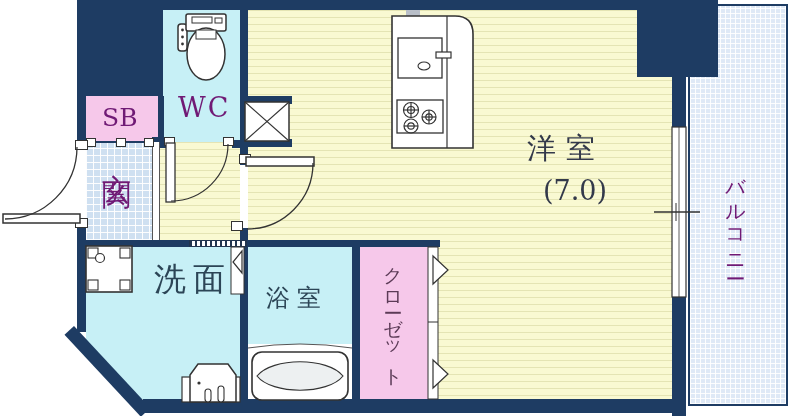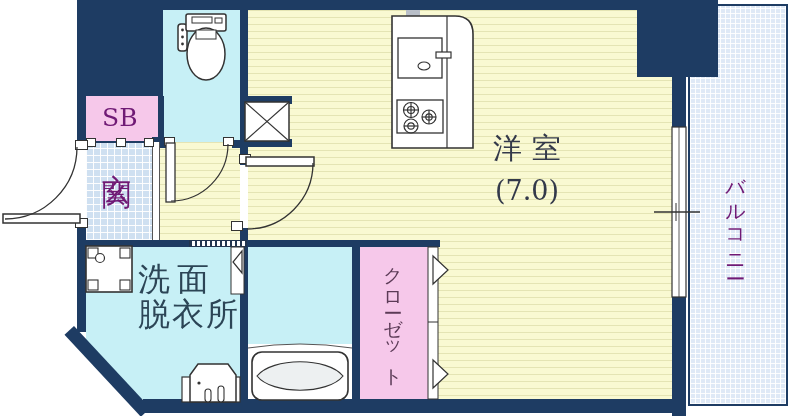--- a/index.html
+++ b/index.html
@@ -13,21 +13,21 @@
   .fill-yellow{background-color:#f9f9d2;
     background-image:repeating-linear-gradient(180deg,#e4e4b4 0 1px,transparent 1px 7px);}
   .fill-checker{background-color:#cfe0f1;
     background-image:repeating-linear-gradient(0deg,rgba(255,255,255,.95) 0 1px,transparent 1px 7px),
                      repeating-linear-gradient(90deg,rgba(255,255,255,.95) 0 1px,transparent 1px 7px);}
   .fill-balcony{background-color:#dfe9f6;
     background-image:repeating-linear-gradient(0deg,rgba(255,255,255,.9) 0 1px,transparent 1px 5px),
                      repeating-linear-gradient(90deg,rgba(255,255,255,.9) 0 1px,transparent 1px 5px);}
   .label{position:absolute;color:#701a75;z-index:40;line-height:1.1;white-space:nowrap;}
   .vtext{writing-mode:vertical-rl;}
-  .center{text-align:left;}
+  .center{text-align:right;}
   svg.overlay{position:absolute;left:0;top:0;z-index:30;}
   .slide-band{position:absolute;z-index:25;border:1px solid #22354f;
     background:repeating-linear-gradient(90deg,#22354f 0 2px,#ffffff 2px 5px);}
   .jamb{position:absolute;background:#fff;border:1.5px solid #333;z-index:26;}
   .step{position:absolute;background:#fff;border-left:1px solid #555;border-right:1px solid #555;z-index:5;}
   .mask-white{position:absolute;background:#fff;}
 </style>
 </head>
 <body>
 
@@ -177,23 +177,24 @@
     </g>
 
     <g>
       <rect x="672" y="127" width="14" height="170" fill="#fff" stroke="#333" stroke-width="1.2"></rect>
       <line x1="679" y1="127" x2="679" y2="297" stroke="#333" stroke-width="0.8"></line>
       <line x1="654" y1="212" x2="700" y2="212" stroke="#333" stroke-width="1.5"></line>
       <line x1="676" y1="203" x2="676" y2="221" stroke="#333" stroke-width="1"></line>
     </g>
   </svg>
 
+  <div class="label" style="left:178px;top:93px;font-size:27px;letter-spacing:2px;">WC</div>
   <div class="label" style="left:102px;top:104px;font-size:25px;">SB</div>
   <div class="label vtext" style="left:100px;top:150px;font-size:29px;letter-spacing:9px;">玄関</div>
   <div class="label center" style="left:138px;top:262px;width:94px;font-size:32px;color:#2c4556;">
     <span style="display:block;letter-spacing:7px;">洗面</span>
-    <span style="display:block;letter-spacing:2px;">脱衣所</span>
   </div>
+  <div class="label" style="left:266px;top:285px;font-size:24px;letter-spacing:7px;color:#2c4556;">浴室</div>
   <div class="label vtext" style="left:383px;top:254px;font-size:19px;letter-spacing:3px;color:#5c3b57;">クローゼット</div>
   <div class="label center" style="left:493px;top:133px;width:112px;font-size:29px;letter-spacing:10px;color:#33394a;">洋室</div>
   <div class="label center" style="left:495px;top:176px;width:112px;font-size:27px;color:#33394a;">(7.0)</div>
   <div class="label vtext" style="left:725px;top:165px;font-size:20px;letter-spacing:3px;">バルコニー</div>
 </div>
 
 </body></html>

